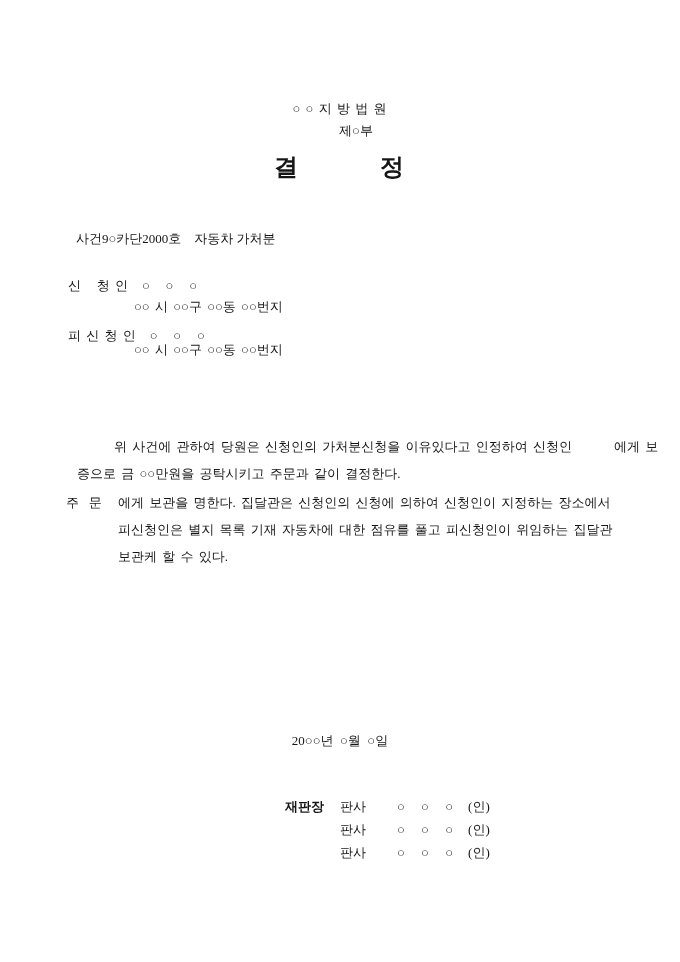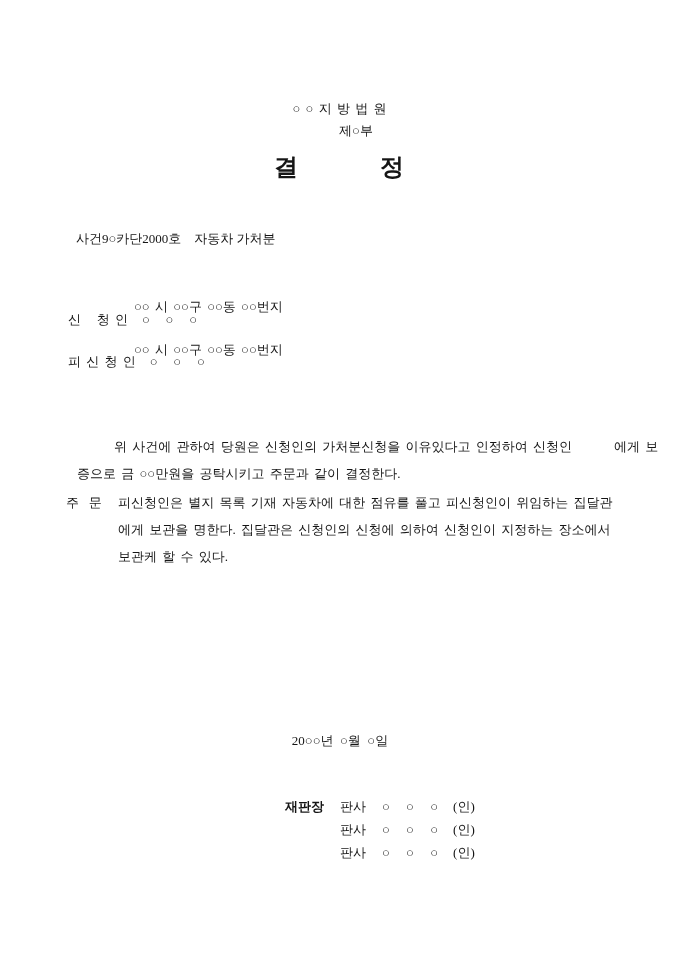--- a/index.html
+++ b/index.html
@@ -44,21 +44,20 @@
     position: absolute;
     left: 76px;
     top: 229px;
     line-height: 20px;
   }
   .party-line {
     position: absolute;
     left: 68px;
     line-height: 20px;
     word-spacing: 2px;
-    margin-top: 34px;
   }
   .party-name { margin-left: 14px; }
   .address-line {
     position: absolute;
     left: 118px;
     line-height: 20px;
     word-spacing: 2px;
     margin-left: 16px;
   }
   .reason-block {
@@ -92,49 +91,49 @@
   .judge-row {
     position: absolute;
     left: 285px;
     line-height: 20px;
   }
   .judge-role {
     display: inline-block;
     width: 55px;
     font-weight: bold;
   }
-  .judge-title { margin-right: 16px; }
+  .judge-title { margin-right: 31px; }
   .judge-name { margin-right: 15px; }
 </style>
 </head>
 <body>
 
 <div class="page">
 
   <div class="center court-name pre">○ ○ 지 방 법 원</div>
   <div class="center division pre">제○부</div>
   <div class="center doc-title pre">결          정</div>
 
   <div class="case-line pre">사건9○카단2000호    자동차 가처분</div>
 
   <div class="party-line pre" style="top:276px"><span>신   청 인</span><span class="party-name">○   ○   ○</span></div>
   <div class="address-line pre" style="top:297px">○○ 시 ○○구 ○○동 ○○번지</div>
 
-  <div class="party-line pre" style="top:318px"><span>피 신 청 인</span><span class="party-name">○   ○   ○</span></div>
+  <div class="party-line pre" style="top:326px"><span>피 신 청 인</span><span class="party-name">○   ○   ○</span></div>
   <div class="address-line pre" style="top:340px">○○ 시 ○○구 ○○동 ○○번지</div>
 
   <div class="reason-block">
     <div class="reason-line-1 pre">위 사건에 관하여 당원은 신청인의 가처분신청을 이유있다고 인정하여 신청인        에게 보</div>
     <div class="pre">증으로 금 ○○만원을 공탁시키고 주문과 같이 결정한다.</div>
   </div>
 
   <div class="order-label pre">주   문</div>
   <div class="order-content">
+    <div class="pre">에게 보관을 명한다. 집달관은 신청인의 신청에 의하여 신청인이 지정하는 장소에서</div>
     <div class="pre">피신청인은 별지 목록 기재 자동차에 대한 점유를 풀고 피신청인이 위임하는 집달관</div>
-    <div class="pre">에게 보관을 명한다. 집달관은 신청인의 신청에 의하여 신청인이 지정하는 장소에서</div>
     <div class="pre">보관케 할 수 있다.</div>
   </div>
 
   <div class="center date-line pre">20○○년  ○월  ○일</div>
 
   <div class="judge-row" style="top:797px"><span class="judge-role">재판장</span><span class="judge-title">판사</span><span class="judge-name pre">○     ○     ○</span><span class="judge-seal">(인)</span></div>
 
   <div class="judge-row" style="top:820px"><span class="judge-role"></span><span class="judge-title">판사</span><span class="judge-name pre">○     ○     ○</span><span class="judge-seal">(인)</span></div>
 
   <div class="judge-row" style="top:843px"><span class="judge-role"></span><span class="judge-title">판사</span><span class="judge-name pre">○     ○     ○</span><span class="judge-seal">(인)</span></div>

